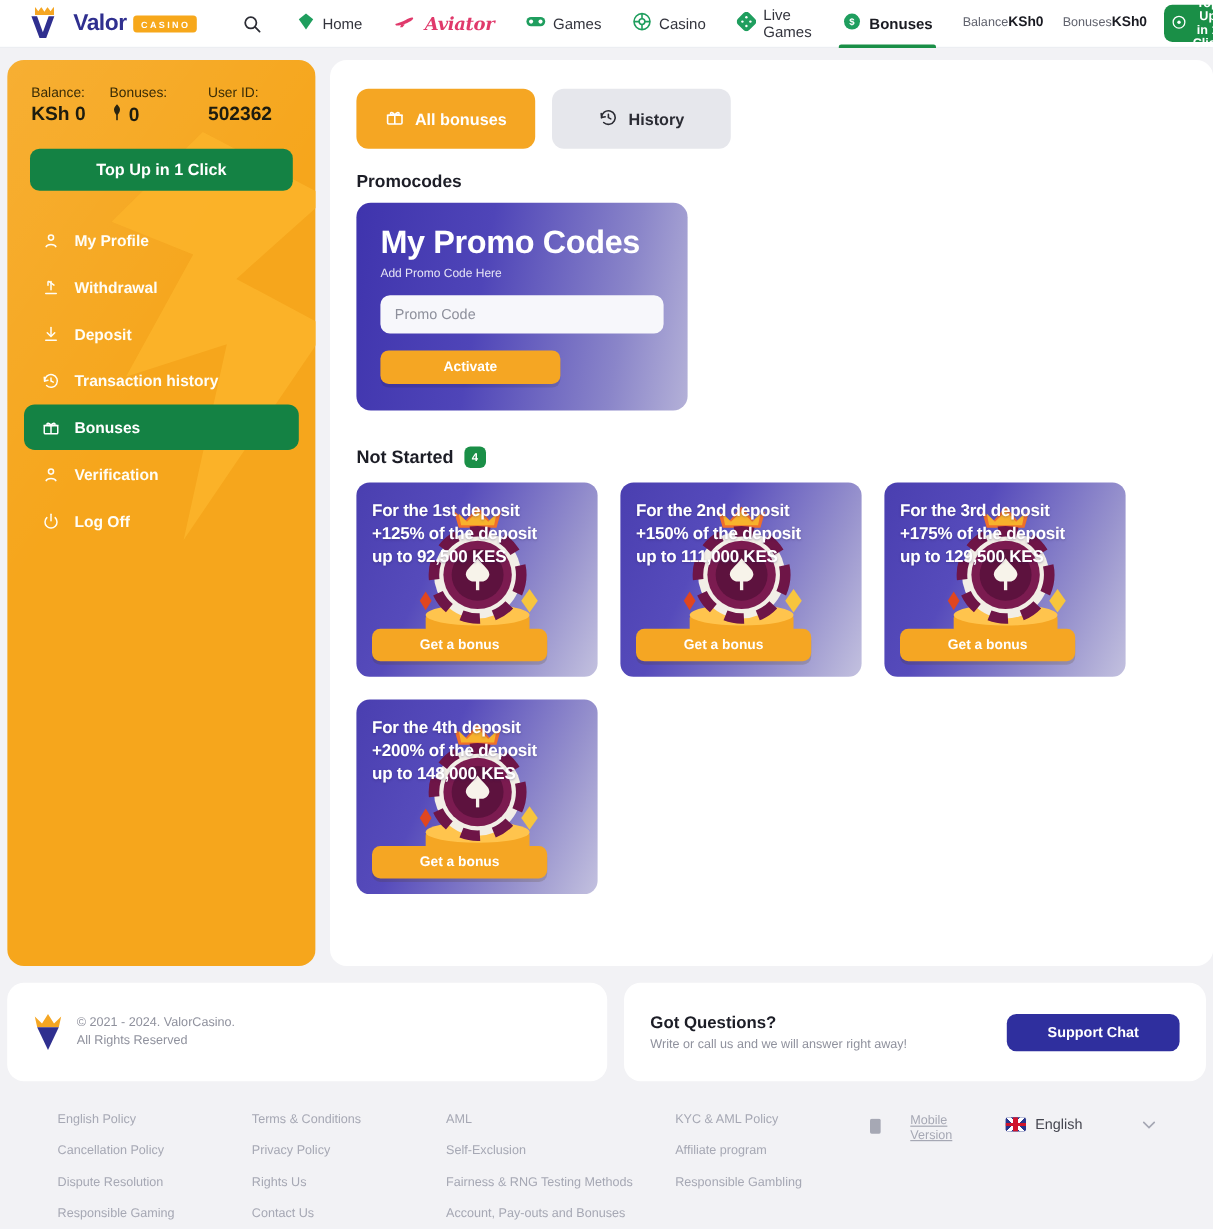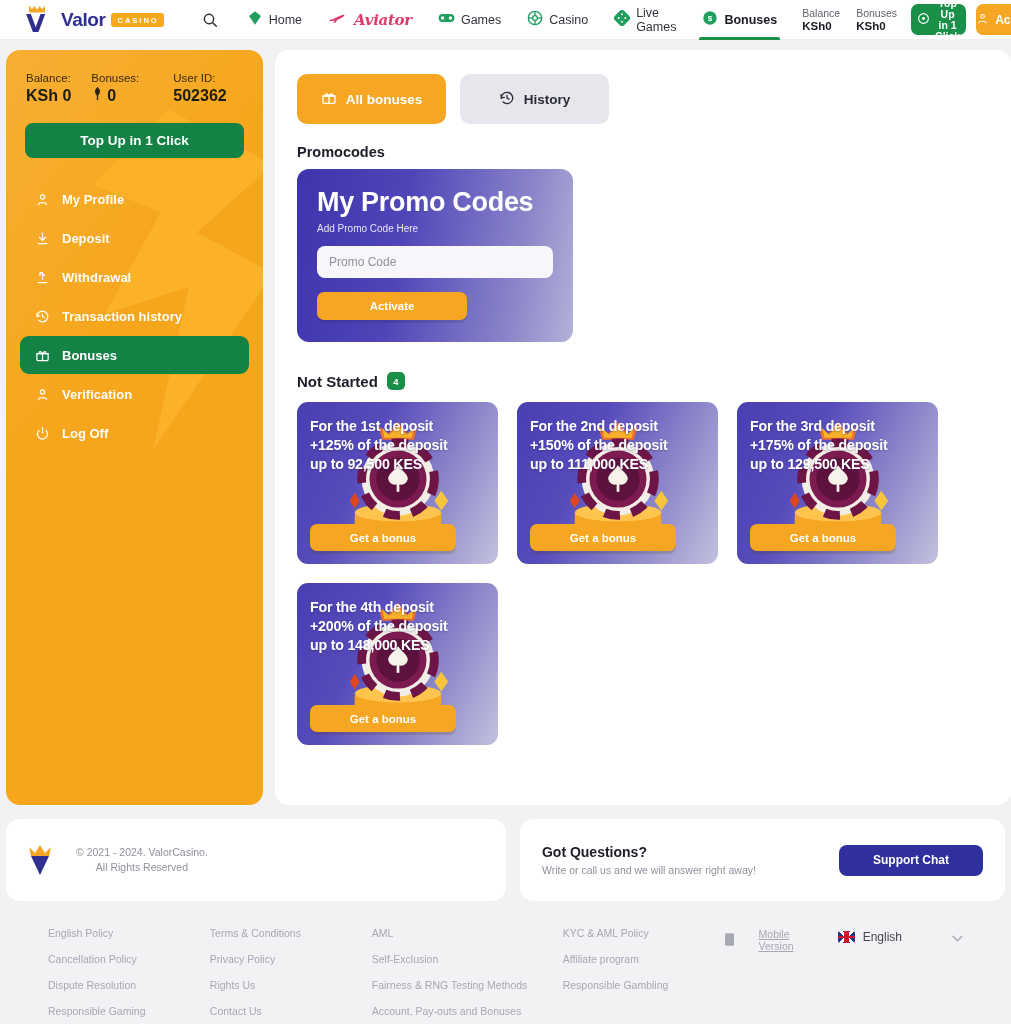--- a/index.html
+++ b/index.html
@@ -54,21 +54,21 @@
   .nav-item.active { color: #1a1b22; font-weight: 600; }
   .nav-item.active::after {
     content: ""; position: absolute; left: 10px; right: 10px; bottom: 0;
     height: 3px; background: #1a8f47; border-radius: 2px 2px 0 0;
   }
   .aviator-word {
     font-family: "DejaVu Serif", serif; font-style: italic; font-weight: 700;
     color: #e0396b; font-size: 15px; letter-spacing: -0.3px;
   }
   .bal-group { display: flex; gap: 16px; margin-left: 12px; }
-  .bal-cell { display: flex; flex-direction: column; line-height: 13px; }
+  .bal-cell { display: flex; flex-direction: row; line-height: 13px; }
   .bal-label { font-size: 10.5px; color: #61636e; }
   .bal-val { font-size: 11.5px; color: #1a1b22; font-weight: 700; }
   .topup-btn {
     margin-left: 14px; background: #1a8f47; color: #fff; border: none;
     border-radius: 7px; height: 31px; width: 92px;
     font-size: 10.5px; font-weight: 700; line-height: 11px;
     display: flex; align-items: center; gap: 5px; justify-content: center;
     cursor: pointer; padding: 0 6px;
     font-family: "Liberation Sans", sans-serif;
   }
@@ -192,21 +192,21 @@
     width: 146px; height: 27px; border: none; border-radius: 7px;
     background: #f5a623; color: #fff; font-size: 11.5px; font-weight: 700;
     cursor: pointer; box-shadow: 0 3px 0 rgba(80,55,10,0.18);
     font-family: "Liberation Sans", sans-serif;
   }
 
   
   .footer-wrap { padding: 14px 6px 0 6px; }
   .footer-cards { display: flex; gap: 14px; }
   .fcard { background: #fff; border-radius: 14px; height: 82px; display: flex; align-items: center; }
-  .fcard-left { width: 504px; padding: 0 22px; gap: 24px; text-align: center; }
+  .fcard-left { width: 504px; padding: 0 22px; gap: 12px; }
   .fcard-right { width: 489px; padding: 0 22px; justify-content: space-between; }
   .flogo { position: relative; width: 24px; height: 30px; flex: 0 0 24px; }
   .fcopy { font-size: 10.5px; color: #8f919d; line-height: 15px; }
   .got-q { font-size: 14px; font-weight: 800; color: #1c1d26; }
   .got-sub { font-size: 10.5px; color: #8f919d; margin-top: 4px; }
   .support-btn {
     width: 144px; height: 31px; border: none; border-radius: 8px;
     background: #2f2f9e; color: #fff; font-size: 12px; font-weight: 700; cursor: pointer;
     font-family: "Liberation Sans", sans-serif;
   }
@@ -390,36 +390,36 @@
           <svg width="15" height="15" viewBox="0 0 24 24" fill="none" stroke="currentColor" stroke-width="2">
             <circle cx="12" cy="8" r="3.4"></circle>
               <path d="M5.5 20c1.5-3.8 11.5-3.8 13 0" stroke-linecap="round"></path>
           </svg>
         </span>
         <span>My Profile</span>
       </div>
       <div class="sb-item">
         <span class="sb-icon">
           <svg width="15" height="15" viewBox="0 0 24 24" fill="none" stroke="currentColor" stroke-width="2" stroke-linecap="round">
+            <path d="M8 9V5a1 1 0 0 1 1.6-.8L16 9"></path>
+              <line x1="12" y1="4" x2="12" y2="15"></line>
+              <line x1="5" y1="20" x2="19" y2="20"></line>
+          </svg>
+        </span>
+        <span>Withdrawal</span>
+      </div>
+      <div class="sb-item">
+        <span class="sb-icon">
+          <svg width="15" height="15" viewBox="0 0 24 24" fill="none" stroke="currentColor" stroke-width="2" stroke-linecap="round">
             <line x1="12" y1="3" x2="12" y2="14"></line>
               <polyline points="7,10 12,15 17,10"></polyline>
               <line x1="5" y1="20" x2="19" y2="20"></line>
           </svg>
         </span>
         <span>Deposit</span>
-      </div>
-      <div class="sb-item">
-        <span class="sb-icon">
-          <svg width="15" height="15" viewBox="0 0 24 24" fill="none" stroke="currentColor" stroke-width="2" stroke-linecap="round">
-            <path d="M8 9V5a1 1 0 0 1 1.6-.8L16 9"></path>
-              <line x1="12" y1="4" x2="12" y2="15"></line>
-              <line x1="5" y1="20" x2="19" y2="20"></line>
-          </svg>
-        </span>
-        <span>Withdrawal</span>
       </div>
       <div class="sb-item">
         <span class="sb-icon">
           <svg width="15" height="15" viewBox="0 0 24 24" fill="none" stroke="currentColor" stroke-width="2" stroke-linecap="round">
             <path d="M3.5 12a8.5 8.5 0 1 1 2.6 6.1"></path>
               <polyline points="3,7 3.5,12 8,11"></polyline>
               <polyline points="12,8 12,12 15,13.6"></polyline>
           </svg>
         </span>
         <span>Transaction history</span>

